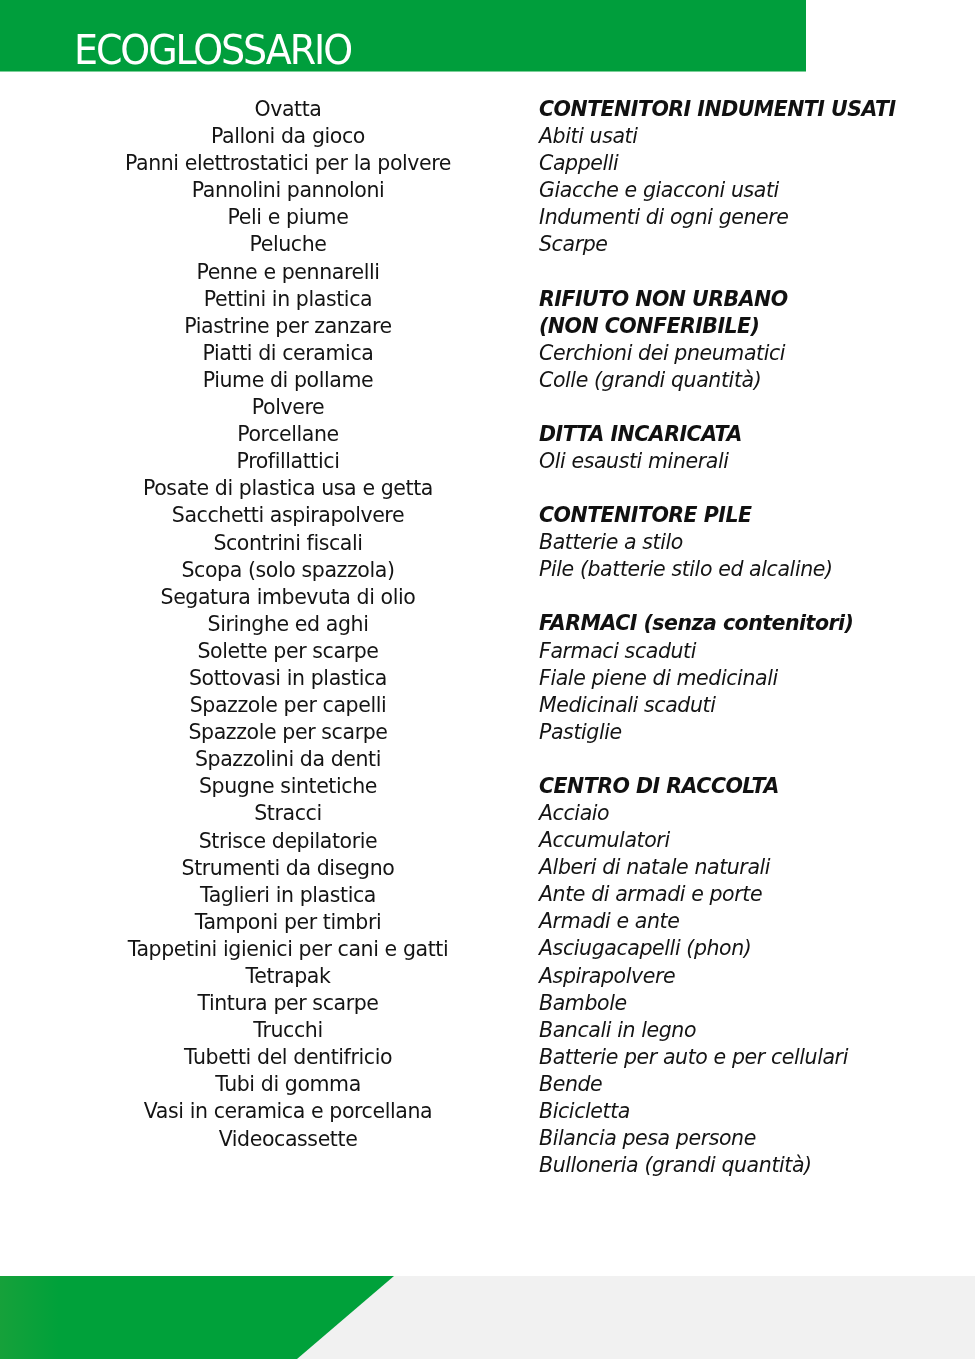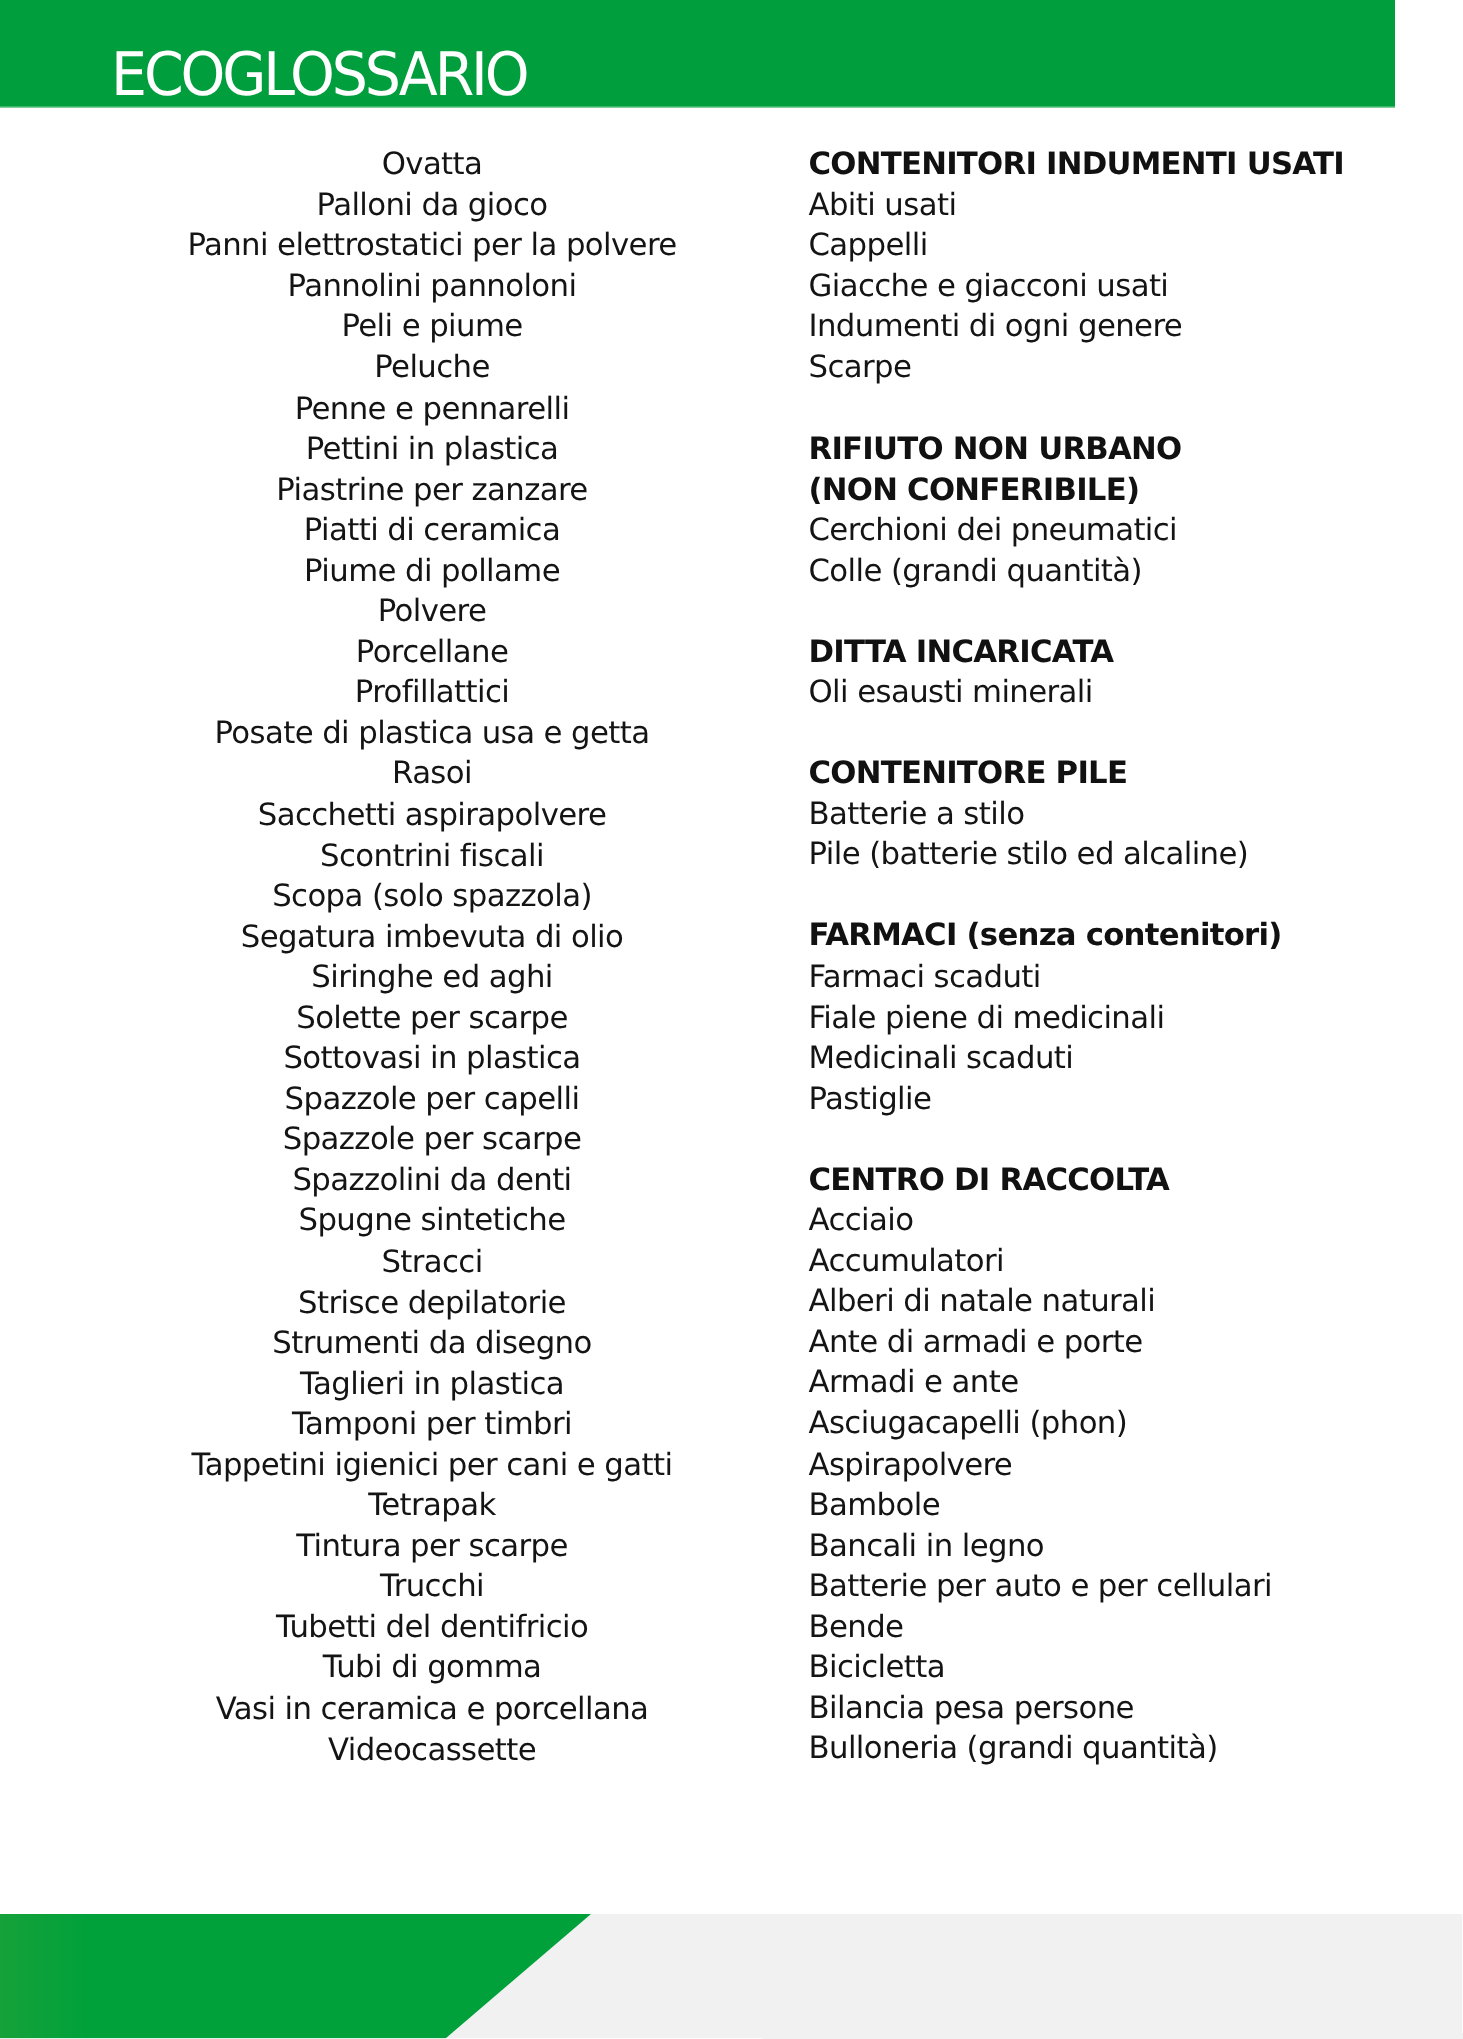--- a/index.html
+++ b/index.html
@@ -3,37 +3,37 @@
   <meta charset="utf-8">
   <style>
     html, body { margin: 0; padding: 0; }
     body {
       width: 975px; height: 1359px; position: relative; overflow: hidden;
       background: #ffffff;
       font-family: "DejaVu Sans", "Liberation Sans", sans-serif;
       color: #111111;
     }
     .header {
-      position: absolute; left: 0; top: 0; width: 930px; height: 71px;
+      position: absolute; left: 0; top: 0; width: 806px; height: 71px;
       background: #009e3c;
       border-bottom: 1px solid #7ccf98;
     }
     .header-title {
       position: absolute; left: 74px; top: 28px;
       font-family: "DejaVu Sans", sans-serif;
       font-size: 40px; line-height: 44px;
       letter-spacing: -2.2px;
       color: #ffffff; font-weight: normal;
       transform: scaleX(0.95); transform-origin: left top;
     }
     .col {
       position: absolute; top: 96px;
     }
     .col-left { left: 78px; width: 420px; text-align: center; }
-    .col-right { left: 539px; width: 420px; }
+    .col-right { left: 539px; width: 420px; font-style: italic; }
     .item {
       font-size: 20.5px; line-height: 27.1px; height: 27.1px;
       white-space: nowrap; letter-spacing: -0.4px;
       color: #141414;
     }
     .heading {
       font-size: 20.5px; line-height: 27.1px; font-weight: bold;
       white-space: nowrap; letter-spacing: -0.5px; color: #111111;
     }
     .section { margin-bottom: 27px; }
@@ -59,21 +59,20 @@
     <div class="item">Peluche</div>
     <div class="item">Penne e pennarelli</div>
     <div class="item">Pettini in plastica</div>
     <div class="item">Piastrine per zanzare</div>
     <div class="item">Piatti di ceramica</div>
     <div class="item">Piume di pollame</div>
     <div class="item">Polvere</div>
     <div class="item">Porcellane</div>
     <div class="item">Profillattici</div>
     <div class="item">Posate di plastica usa e getta</div>
-    <div class="item">Rasoi</div>
     <div class="item">Sacchetti aspirapolvere</div>
     <div class="item">Scontrini fiscali</div>
     <div class="item">Scopa (solo spazzola)</div>
     <div class="item">Segatura imbevuta di olio</div>
     <div class="item">Siringhe ed aghi</div>
     <div class="item">Solette per scarpe</div>
     <div class="item">Sottovasi in plastica</div>
     <div class="item">Spazzole per capelli</div>
     <div class="item">Spazzole per scarpe</div>
     <div class="item">Spazzolini da denti</div>

